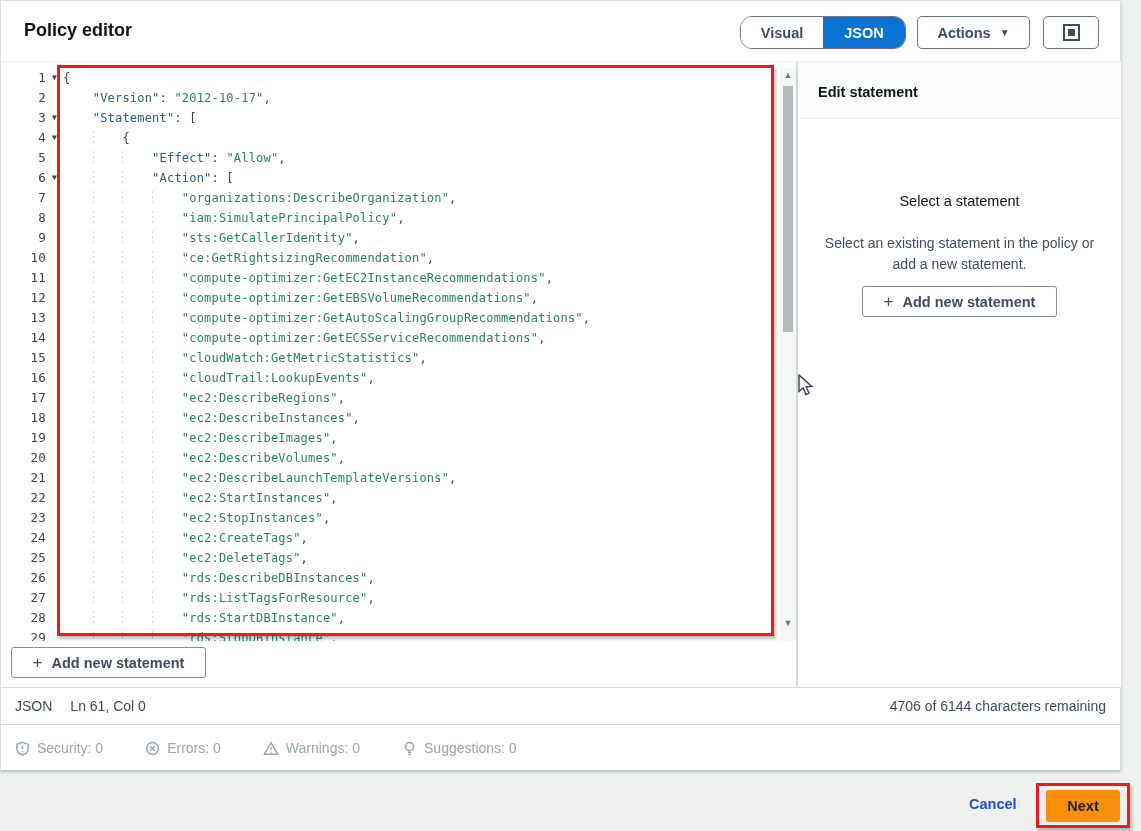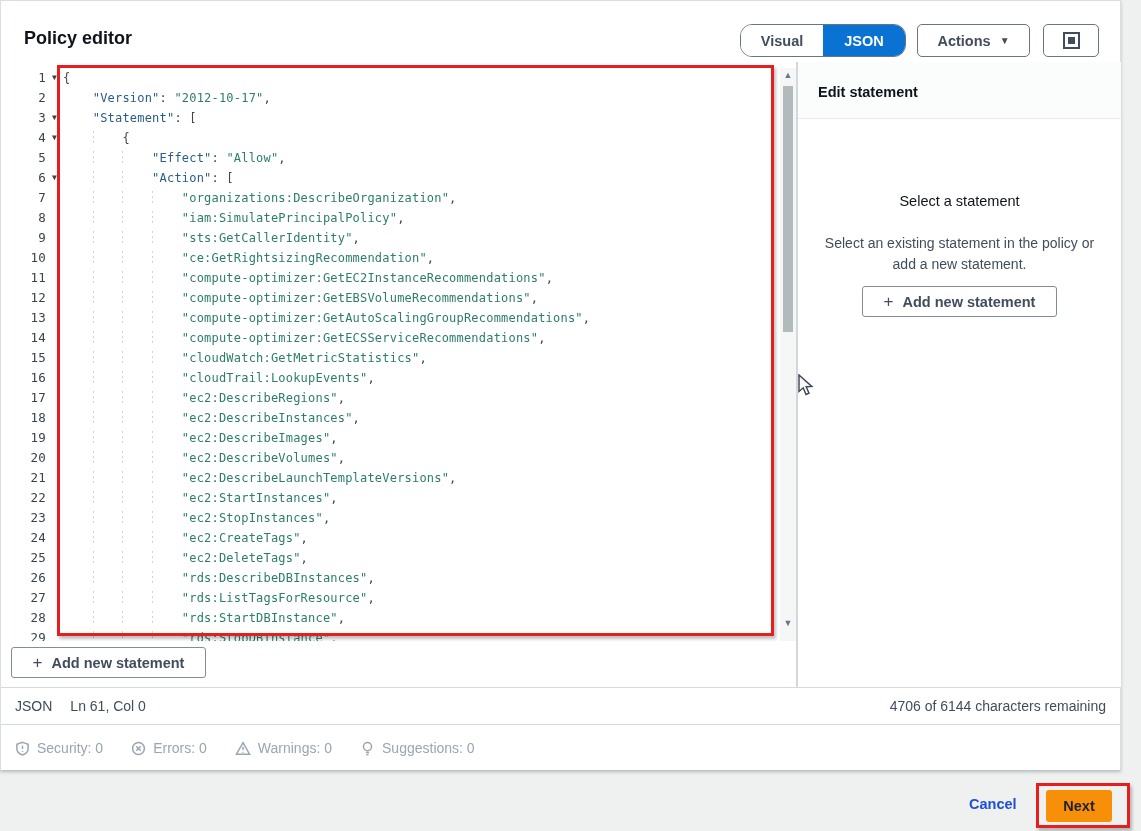--- a/index.html
+++ b/index.html
@@ -9,21 +9,21 @@
     background:#eff1f1;
     position:relative; overflow:hidden;
     color:#0f141a;
   }
   .card {
     position:absolute; left:0; top:0; width:1121px; height:770px;
     background:#ffffff; border:1px solid #d9dee0;
     box-shadow:0 2px 3px rgba(134,146,152,.55);
   }
   
-  .header { position:absolute; left:0; top:8px; width:100%; height:61px; background:#fff; border-bottom:1px solid #eceff0; }
+  .header { position:absolute; left:0; top:0; width:100%; height:61px; background:#fff; border-bottom:1px solid #eceff0; }
   .page-title { position:absolute; left:23px; top:19px; font-size:18px; font-weight:bold; color:#0f141a; }
   .seg { position:absolute; left:739px; top:15px; height:33px; display:flex; border:1px solid #697586; border-radius:12px; overflow:hidden; }
   .seg-btn { width:82px; height:100%; display:flex; align-items:center; justify-content:center;
              font-size:14.5px; font-weight:bold; color:#414d5c; background:#fff; cursor:pointer; }
   .seg-btn.active { background:#0972d3; color:#fff; }
   .btn-plain { position:absolute; top:15px; height:33px; background:#fff; border:1px solid #697586; border-radius:5px;
                display:flex; align-items:center; justify-content:center; gap:9px;
                font-size:14.5px; font-weight:bold; color:#414d5c; cursor:pointer; }
   .actions-btn { left:916px; width:113px; }
   .caret { font-size:10px; color:#414d5c; }
@@ -67,26 +67,26 @@
   .empty-title { font-size:14.5px; font-weight:normal; color:#0f141a; margin-bottom:24px; }
   .empty-text { font-size:14px; color:#414d5c; line-height:21px; }
   .panel-add { margin-top:11px; width:195px; }
   
   .statusbar { position:absolute; left:0; top:686px; width:100%; height:38px; background:#fff;
                border-top:1px solid #d5dbdb; border-bottom:1px solid #d5dbdb;
                display:flex; align-items:center; padding:0 14px; font-size:14px; color:#414d5c; }
   .status-mode { margin-right:18px; }
   .status-remaining { margin-left:auto; }
   .issuebar { position:absolute; left:0; top:725px; width:100%; height:44px; background:#fff;
-              display:flex; align-items:center; padding:0 14px; gap:28px; }
+              display:flex; align-items:center; padding:0 14px; gap:42px; }
   .issue-item { display:flex; align-items:center; gap:7px; font-size:14px; color:#9aa5b1; cursor:pointer; }
   .issue-item svg { display:block; }
   
   .footer-cancel { position:absolute; left:969px; top:796px; font-size:14.5px; font-weight:bold; color:#1d4ed8; cursor:pointer; }
-  .next-btn { position:absolute; left:1046px; top:790px; width:66px; height:32px; background:#f78f08; border:none;
+  .next-btn { position:absolute; left:1046px; top:790px; width:74px; height:32px; background:#f78f08; border:none;
               border-radius:3px; font-family:"Liberation Sans",sans-serif; font-size:14.5px; font-weight:bold; color:#1d2129; cursor:pointer; }
   
   .mouse-cursor { position:absolute; left:797px; top:374px; z-index:20; pointer-events:none; }
 </style>
 </head>
 <body>
 
 <div class="card">
 
   <div class="header">

